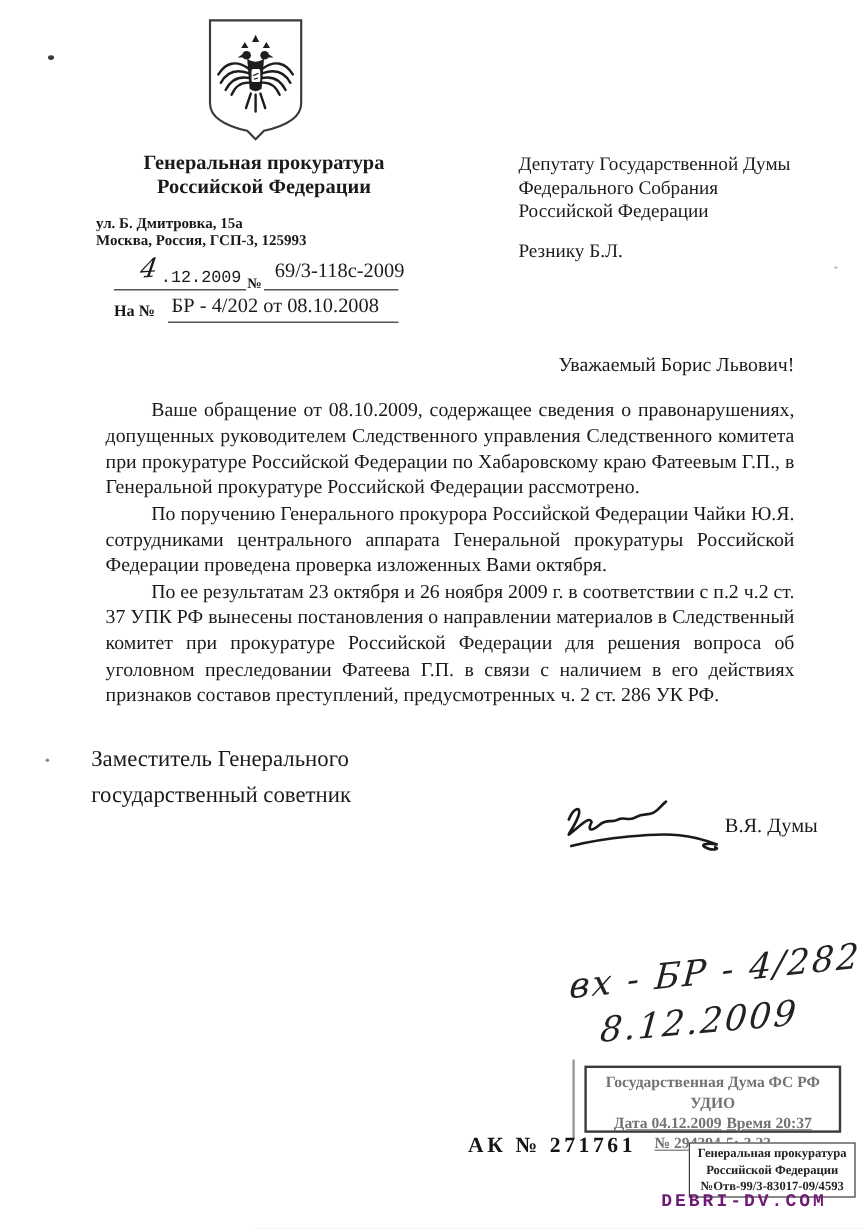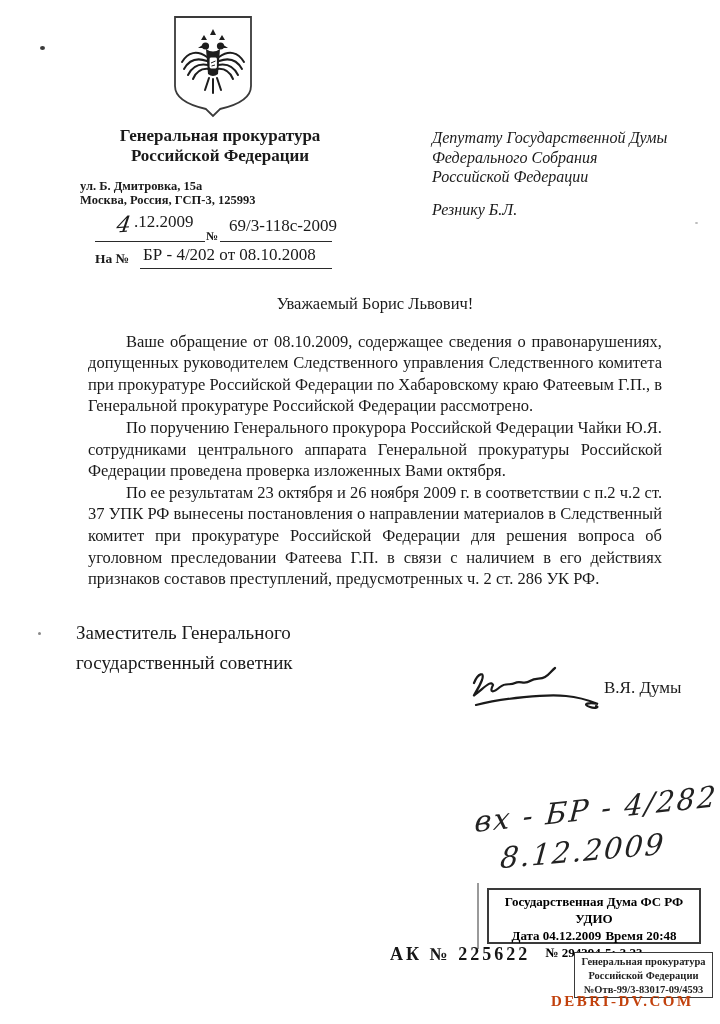--- a/index.html
+++ b/index.html
@@ -13,63 +13,63 @@
   
   .emblem{left:168px;top:12px;width:90px;height:106px;}
   .lh-title{left:80px;top:126px;width:280px;text-align:center;
     font-weight:bold;font-size:17px;line-height:20px;}
   .lh-address{left:80px;top:179px;width:280px;
     font-weight:bold;font-size:12.5px;line-height:14px;}
 
   
   .hand-day{left:117px;top:212px;font-family:"DejaVu Serif",serif;
     font-style:italic;font-size:22px;transform:skewX(-12deg) rotate(-4deg);}
-  .date-typed{left:134px;top:212px;font-size:17px;}
+  .date-typed{left:134px;top:224px;font-size:14px;font-family:Liberation Mono, monospace;}
   .uline{border-bottom:1.6px solid #2a2a2a;height:0;}
   .ul1{left:95px;top:241px;width:110px;}
   .num-sign{left:206px;top:229px;font-size:12px;font-weight:bold;}
   .out-num{left:229px;top:216px;font-size:17px;}
   .ul2{left:220px;top:241px;width:112px;}
   .reply-label{left:95px;top:251px;font-size:13.5px;font-weight:bold;}
   .reply-val{left:143px;top:245px;font-size:17px;}
   .ul3{left:140px;top:268px;width:192px;}
 
   
-  .recipient{left:432px;top:128px;width:270px;font-size:16px;line-height:19.5px;font-style:italic;}
+  .recipient{left:432px;top:128px;width:270px;font-size:16px;line-height:19.5px;}
   .recipient .name{margin-top:13px;}
 
   
   .bodytext{left:88px;top:293px;width:574px;font-size:16.5px;line-height:21.6px;}
-  .salutation{text-align:center;margin:0 0 16px 0;}
+  .salutation{text-align:right;margin:0 0 16px 0;}
   .bodytext p{margin:0;text-indent:38px;text-align:justify;}
 
   
   .sig-left{left:76px;top:622px;width:330px;font-size:19px;line-height:21px;}
   .sig-rank{margin-top:9px;}
   .sig-scrawl{left:462px;top:663px;width:160px;height:58px;}
   .sig-name{left:604px;top:678px;font-size:17px;}
 
   
   .hw{font-family:"DejaVu Serif",serif;font-style:italic;color:#222;
     transform:rotate(-6deg) skewX(-10deg);letter-spacing:2px;}
   .hw1{left:474px;top:792px;font-size:29px;}
   .hw2{left:500px;top:834px;font-size:29px;transform:rotate(-5deg) skewX(-10deg);}
 
   
   .stamp1{left:487px;top:888px;width:214px;height:56px;border:2px solid #3a3a3a;
     font-size:13px;font-weight:bold;text-align:center;line-height:17px;
-    padding-top:3px;box-sizing:border-box;color:#000000;}
-  .stamp1 .row{display:flex;justify-content:center;gap:4px;}
+    padding-top:3px;box-sizing:border-box;color:#737373;}
+  .stamp1 .row{display:flex;justify-content:center;gap:4px;text-decoration:underline;}
   .stamp1-artifact{left:477px;top:883px;width:2px;height:66px;background:#9a9a9a;}
   .ak{left:390px;top:944px;font-size:18px;font-weight:bold;letter-spacing:3px;color:#161616;}
   .stamp2{left:574px;top:952px;width:139px;height:46px;border:1.5px solid #3a3a3a;
     font-size:10.5px;font-weight:bold;text-align:center;line-height:14px;
     padding-top:2px;box-sizing:border-box;color:#222;background:#fff;}
-  .watermark{left:551px;top:993px;font-family:Liberation Serif, serif;
-    font-size:15px;font-weight:bold;letter-spacing:2.5px;color:#c2410c;}
+  .watermark{left:551px;top:993px;font-family:Liberation Mono, monospace;
+    font-size:15px;font-weight:bold;letter-spacing:2.5px;color:#701a75;}
 
   
   .speck{position:absolute;background:#3a3a3a;border-radius:50%;}
 </style>
 </head>
 <body>
 
 <div class="page">
 
   <div class="abs emblem">
@@ -152,29 +152,29 @@
   <div class="abs sig-name">В.Я. Думы</div>
 
   <div class="abs hw hw1">вх - БР - 4/282</div>
   <div class="abs hw hw2">8.12.2009</div>
 
   <div class="abs stamp1-artifact"></div>
   <div class="abs stamp1">
     <div>Государственная Дума ФС РФ УДИО</div>
     <div class="row">
       <span>Дата 04.12.2009</span>
-      <span>Время 20:48</span>
+      <span>Время 20:37</span>
     </div>
     <div class="row">
       <span>№ 294394-5;</span>
       <span>3.23</span>
     </div>
   </div>
 
-  <div class="abs ak">АК № 225622</div>
+  <div class="abs ak">АК № 271761</div>
 
   <div class="abs stamp2">
     <div>Генеральная прокуратура</div>
     <div>Российской Федерации</div>
     <div>№Отв-99/3-83017-09/4593</div>
   </div>
 
   <div class="abs watermark">DEBRI-DV.COM</div>
 
   <div class="speck" style="left:40px;top:46px;width:5px;height:4px;"></div>

